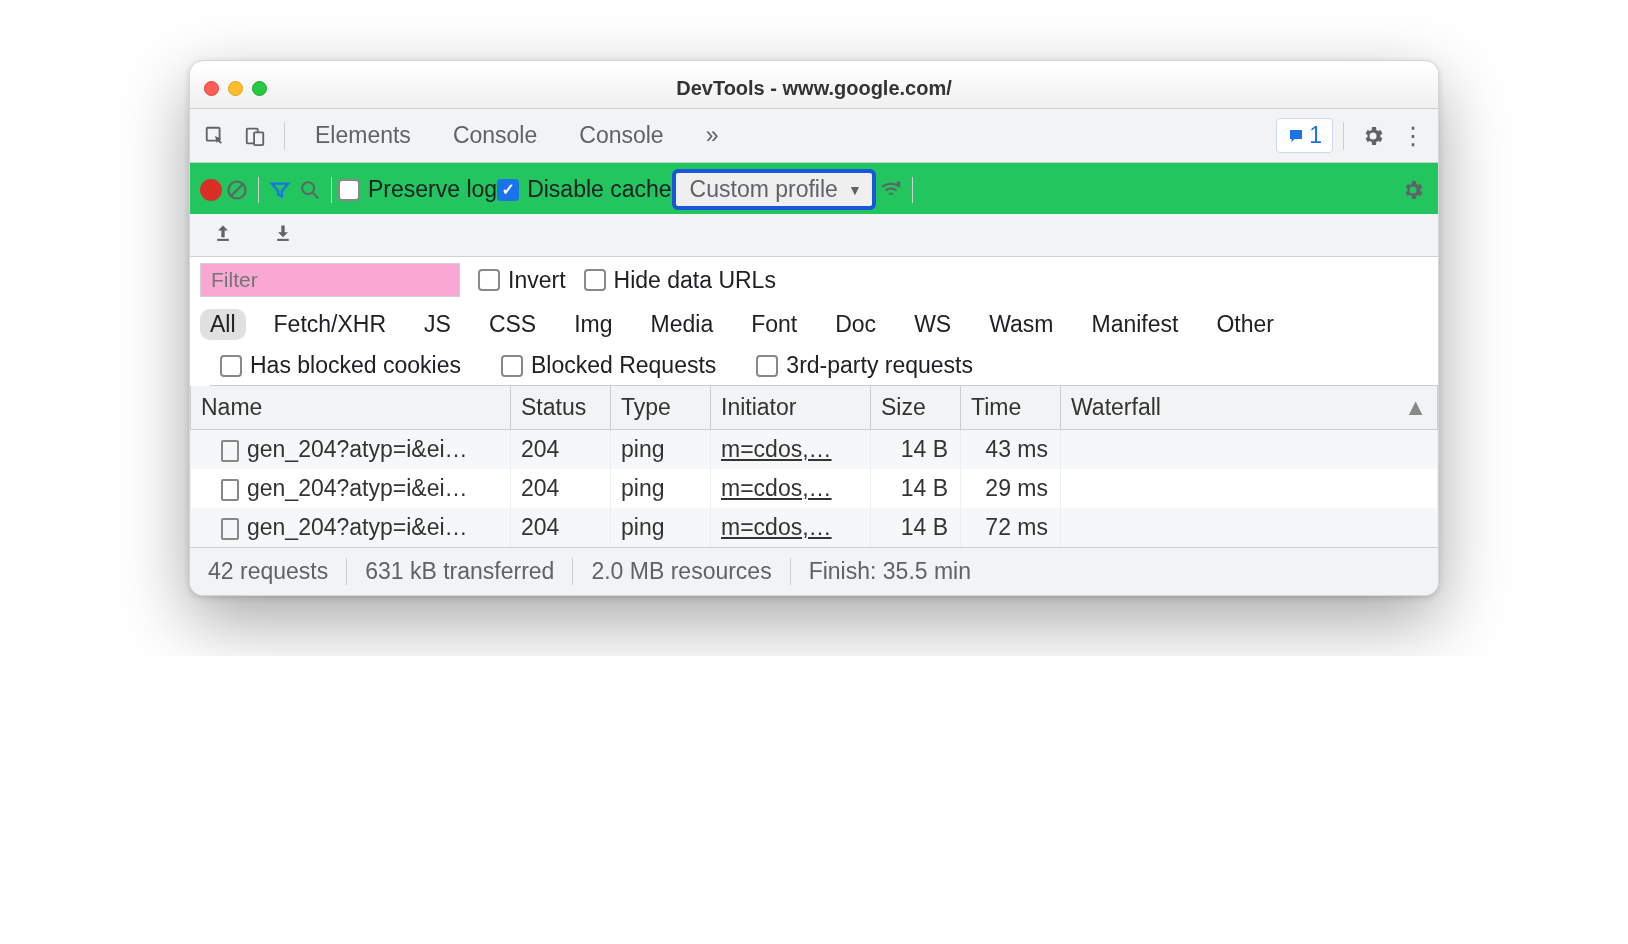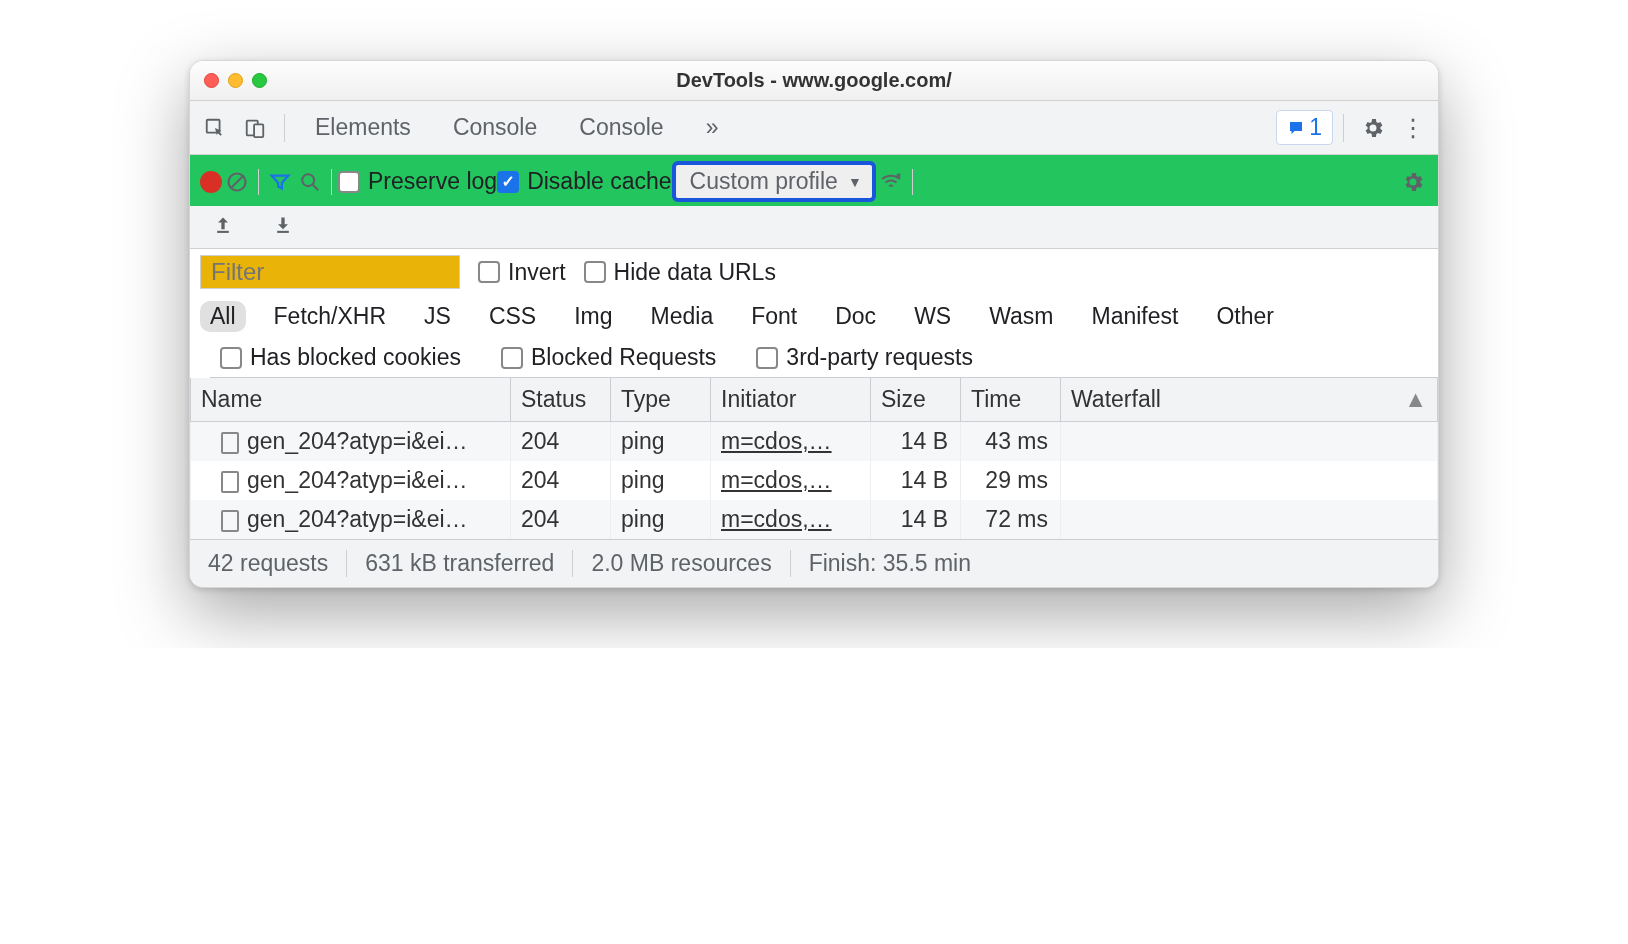--- a/index.html
+++ b/index.html
@@ -22,20 +22,21 @@
   border: 1px solid #d6d6d6;
 }
 .titlebar {
   height: 40px;
   background: linear-gradient(#fdfdfd,#f0f0f0);
   display: flex;
   align-items: center;
   padding: 0 14px;
   border-bottom: 1px solid #d0d0d0;
   position: relative;
+  margin-top: 8px;
 }
 .traffic { display: flex; gap: 9px; }
 .traffic span { width: 15px; height: 15px; border-radius: 50%; display:block; }
 .tl-close { background:#ff5f57; border:1px solid #e24238; }
 .tl-min { background:#febc2e; border:1px solid #e1a116; }
 .tl-max { background:#28c840; border:1px solid #1aab2b; }
 .titlebar-title { position:absolute; left:0; right:0; text-align:center; font-weight:600; font-size:20px; color:#333; pointer-events:none; }
 
 .tabs-row {
   display:flex; align-items:center;
@@ -71,21 +72,21 @@
   padding:3px 10px 3px 14px; background:#efefef;
   color:#5f6368;
 }
 .throttle .caret { font-size:14px; }
 
 .toolbar2 { display:flex; align-items:center; padding:4px 10px 8px 18px; gap:30px; background:#f1f3f4; border-bottom:1px solid #d0d0d0;}
 
 .filter-row {
   display:flex; align-items:center; background:#fff; padding:6px 10px; gap:18px; flex-wrap:wrap;
 }
-.filter-input { width:260px; height:34px; border:1px solid #cfcfcf; padding:0 10px; font-size:24px; color:#5f6368; background:#eab308; }
+.filter-input { width:260px; height:34px; border:1px solid #cfcfcf; padding:0 10px; font-size:21px; color:#5f6368; background:#f9a8d4; }
 .type-filters { display:flex; align-items:center; padding:6px 10px; gap:18px; flex-wrap:wrap; background:#fff;}
 .pill { padding:2px 10px; border-radius:10px; cursor:pointer; }
 .pill.active { background:#e0e0e0; }
 .extra-filters { display:flex; align-items:center; padding:6px 10px; gap:40px; background:#fff; border-bottom:1px solid #cacdd1;margin-left:20px;}
 
 .table { width:100%; border-collapse:collapse; background:#fff; table-layout:fixed; }
 .table th { text-align:left; font-weight:400; padding:8px 10px; border:1px solid #cacdd1; border-top:none; background:#f1f3f4; color:#333; position:relative; }
 .table th.waterfall { text-align:left; }
 .table th .sort { position:absolute; right:10px; color:#888; }
 .table td { padding:6px 10px; border-left:1px solid #eceff1; border-right:1px solid #eceff1; color:#333; white-space:nowrap; overflow:hidden; text-overflow:ellipsis; }

